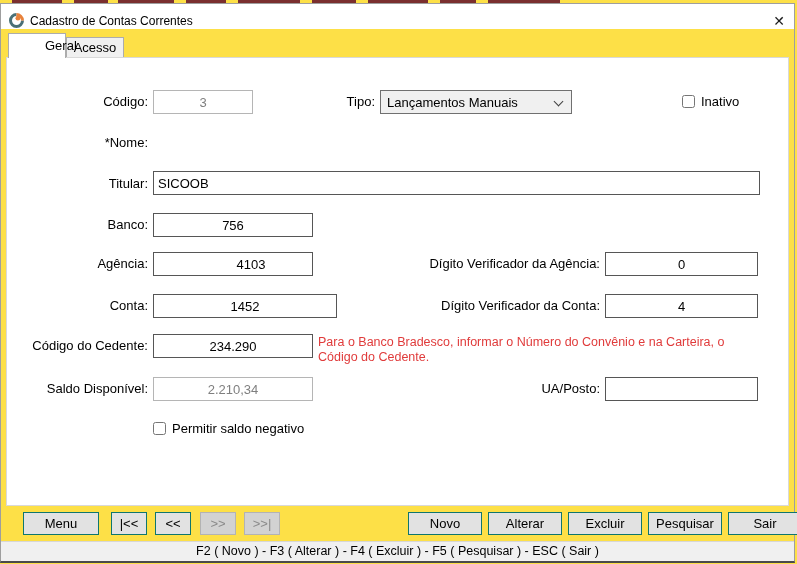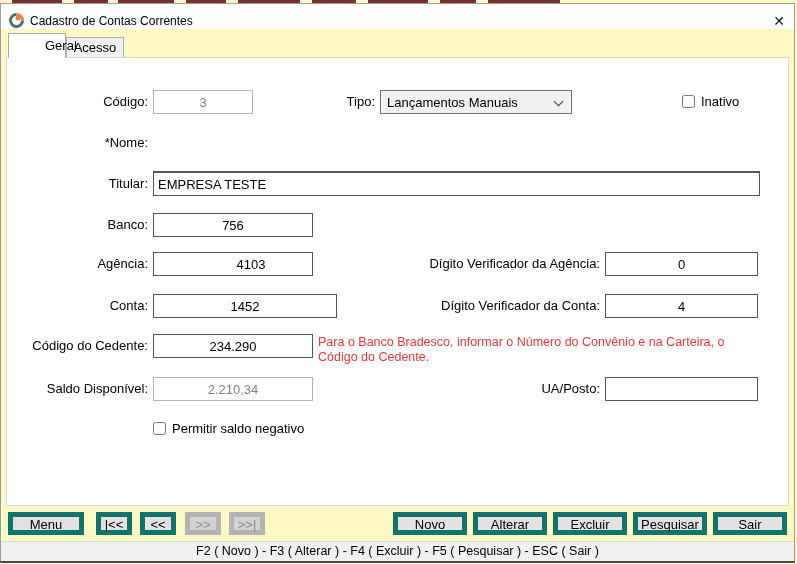--- a/index.html
+++ b/index.html
@@ -1,18 +1,18 @@
 <!DOCTYPE html>
 <html><head>
 <meta charset="utf-8">
 <style>
   * { margin:0; padding:0; box-sizing:border-box; }
   html,body { width:797px; height:564px; }
   body { font-family:"Liberation Sans", sans-serif; background:#fff; }
-  #screen { position:relative; width:797px; height:564px; background:#fef9c3; overflow:hidden; }
+  #screen { position:relative; width:797px; height:564px; background:#fde047; overflow:hidden; }
 
   
   .bg-frag { position:absolute; top:0; height:4px; background:#7a2f2f; }
 
   
   .frame { position:absolute; left:0; top:3px; width:795px; height:560px;
            border:1px solid #9e9e9e; border-bottom:3px solid #4a4a4a; background:transparent; pointer-events:none; }
 
   .titlebar { position:absolute; left:1px; top:4px; width:793px; height:25px; background:#fff; }
   .app-icon { position:absolute; left:8px; top:9px; width:15px; height:15px; }
@@ -46,23 +46,23 @@
   .combo-chevron { position:absolute; right:9px; top:7px; width:7px; height:7px;
                    border-right:1px solid #404040; border-bottom:1px solid #404040;
                    transform:rotate(45deg); }
 
   .chk { position:absolute; width:13px; height:13px; border:1px solid #4d4d4d; background:#fff; z-index:4; cursor:pointer; }
   .chk-lbl { position:absolute; height:16px; line-height:16px; font-size:13px; color:#000; z-index:4; }
 
   .warning { position:absolute; left:318px; top:335px; width:448px; font-size:12.5px;
              color:#e03b3b; line-height:15px; z-index:4; }
 
-  .btn { position:absolute; top:512px; height:23px; background:#e2e2e2; border:5px solid #0f766e;
+  .btn { position:absolute; top:512px; height:23px; background:#e2e2e2; border:1px solid #0f766e;
          font-family:"Liberation Sans", sans-serif; font-size:13px; color:#000;
-         text-align:center; cursor:pointer; z-index:4; }
+         text-align:center; cursor:pointer; z-index:4;margin-left:15px; }
   .btn.disabled { background:#d2d2d2; border-color:#b3b3b3; color:#8a8a8a; cursor:default; }
 
   .statusbar { position:absolute; left:1px; top:541px; width:793px; height:20px;
                background:#f0f0f0; border-top:1px solid #d7d7d7; text-align:center;
                line-height:19px; font-size:12.5px; color:#000; z-index:4; }
 </style>
 </head>
 <body>
 
 <div id="screen">
@@ -102,21 +102,20 @@
     <span class="combo-chevron"></span>
   </div>
 
   <input type="checkbox" class="chk" style="left: 682px; top: 95px;">
   <div class="chk-lbl" style="left:701px;top:94px">Inativo</div>
 
   <div class="lbl lbl-left" style="top:135px">*Nome:</div>
   <input class="tb" style="left: 153px; top: 131px; width: 607px; margin-top: 40px;" value="SICOOB">
 
   <div class="lbl lbl-left" style="top:176px">Titular:</div>
-  <input class="tb" style="left: 153px; top: 172px; width: 607px;" value="EMPRESA TESTE">
 
   <div class="lbl lbl-left" style="top:217px">Banco:</div>
   <input class="tb center" style="left: 153px; top: 213px; width: 160px;" value="756">
 
   <div class="lbl lbl-left" style="top:256px">Agência:</div>
   <input class="tb center" style="left: 153px; top: 252px; width: 160px; padding-left: 40px;" value="4103">
   <div class="lbl lbl-right" style="top:256px">Dígito Verificador da Agência:</div>
   <input class="tb center" style="left: 605px; top: 252px; width: 153px;" value="0">
 
   <div class="lbl lbl-left" style="top:298px">Conta:</div>

